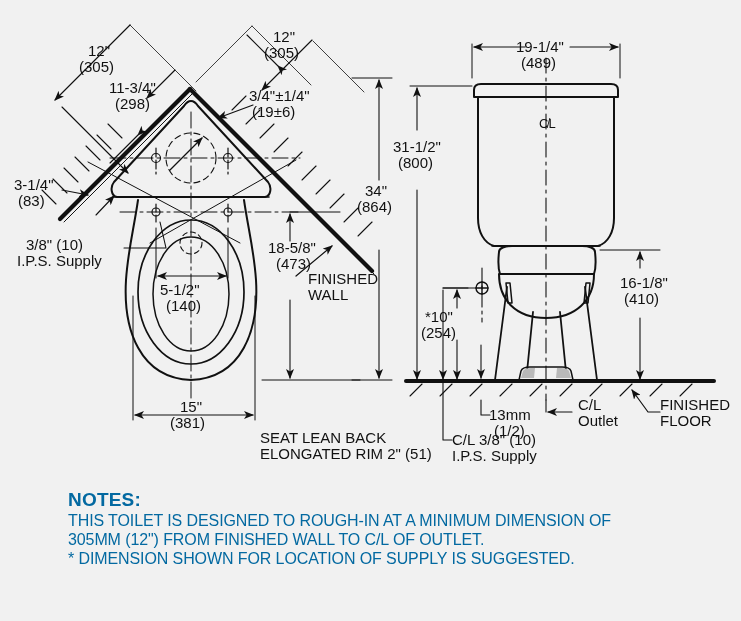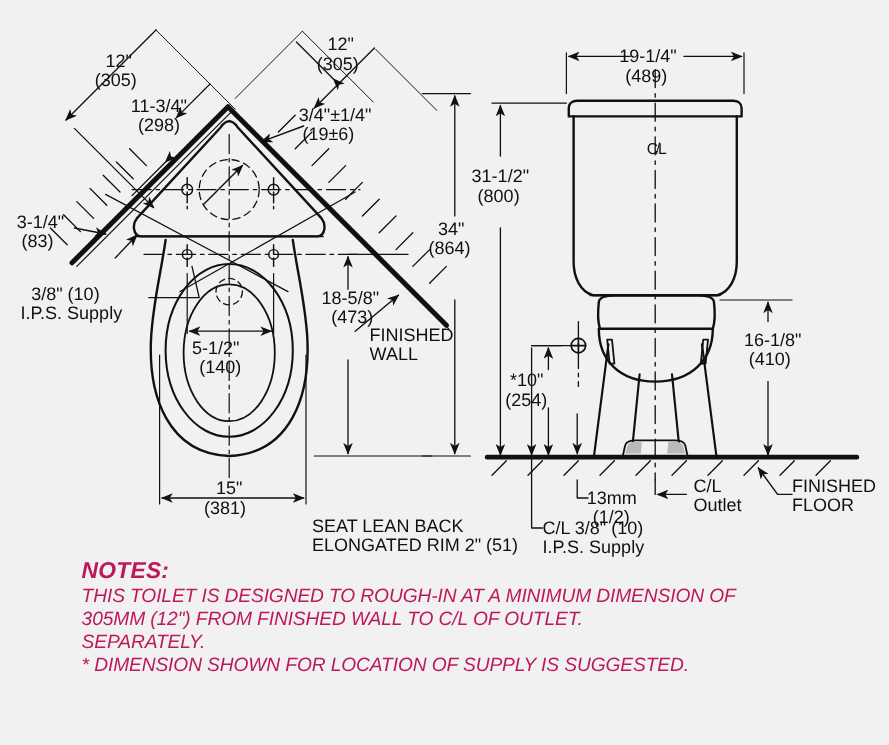--- a/index.html
+++ b/index.html
@@ -8,25 +8,24 @@
     background:#f1f1f1;
     font-family:"Liberation Sans",sans-serif;
     overflow:hidden;
     position:relative;
   }
   #stage{position:absolute;left:0;top:0;width:741px;height:621px;}
   svg{display:block;position:absolute;left:0;top:0;}
   .notes{
     position:absolute;
     left:68px;
-    top:466px;
+    top:489px;
     width:660px;
-    color:#be185d;
+    color:#0369a1;
     line-height:1.18;
-    font-style:italic;
   }
   .notes-title{
     font-weight:bold;
     font-size:19px;
     letter-spacing:.2px;
     margin:0 0 1px 0;
   }
   .notes-line{
     font-size:16px;
     letter-spacing:-.1px;
@@ -423,17 +422,16 @@
     <text x="452" y="445" font-size="15">C/L 3/8"  (10)</text>
     <text x="452" y="461" font-size="15">I.P.S. Supply</text>
 
   </g>
 </svg>
 
 <div class="notes">
   <div class="notes-title">NOTES:</div>
   <div class="notes-line">THIS TOILET IS DESIGNED TO ROUGH-IN AT A MINIMUM DIMENSION OF</div>
   <div class="notes-line">305MM (12") FROM FINISHED WALL TO C/L OF OUTLET.</div>
-  <div class="notes-line">SEPARATELY.</div>
   <div class="notes-line">* DIMENSION SHOWN FOR LOCATION OF SUPPLY IS SUGGESTED.</div>
 </div>
 
 </div>
 
 </body></html>

